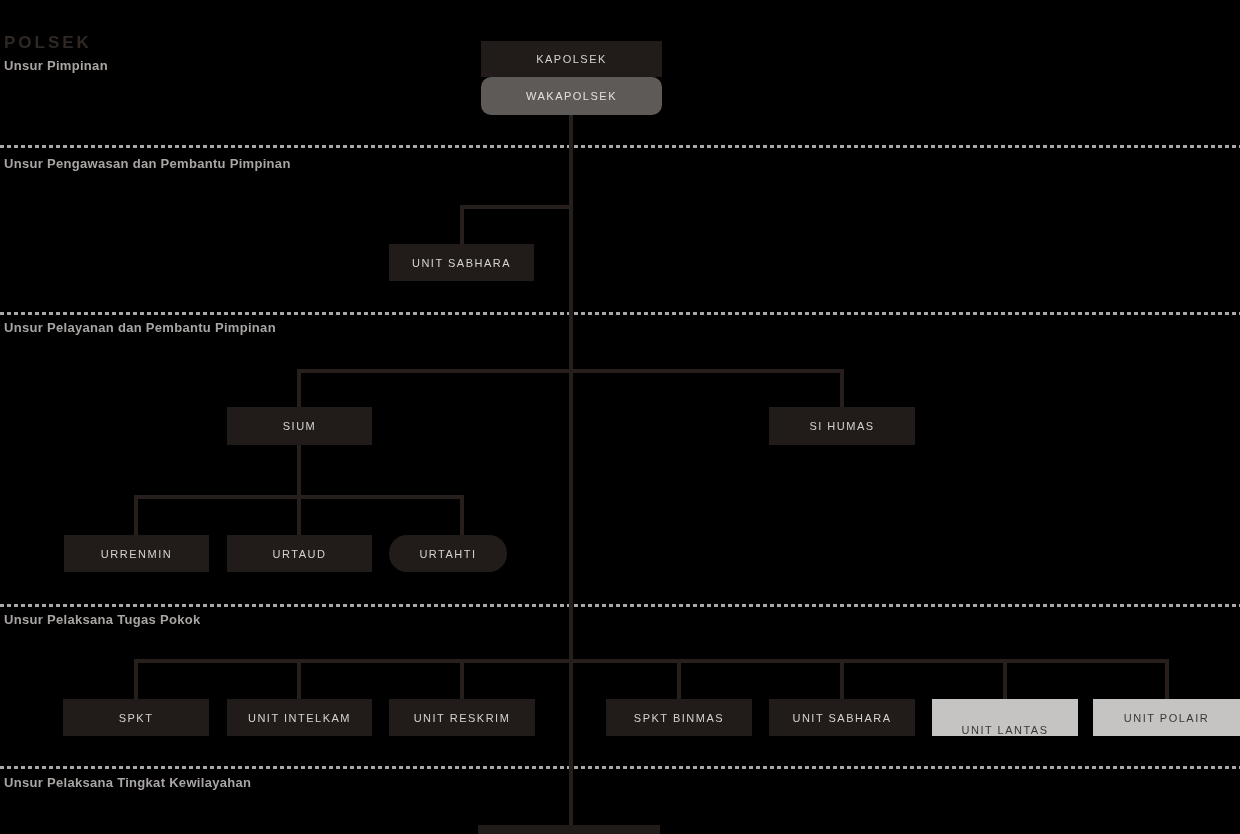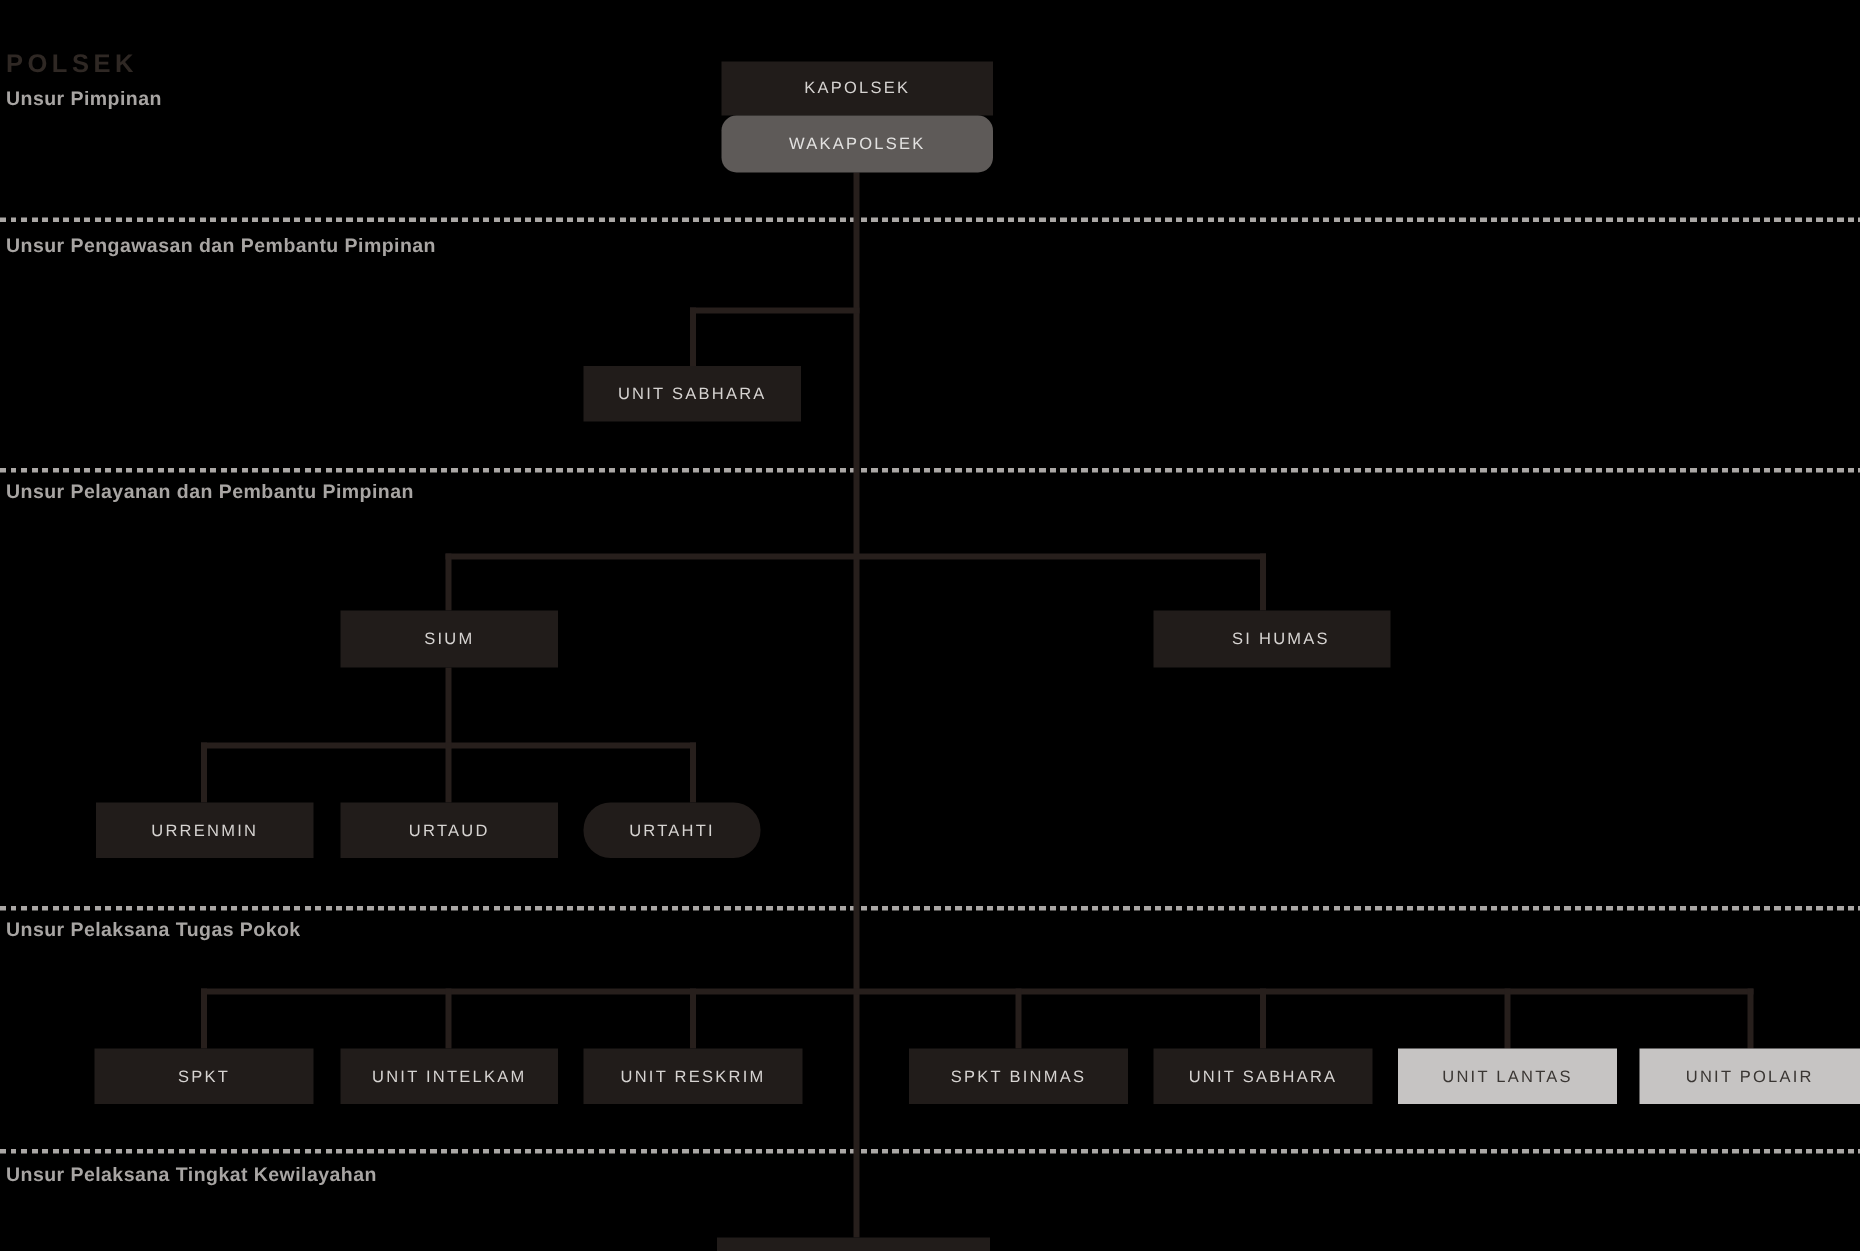--- a/index.html
+++ b/index.html
@@ -58,30 +58,30 @@
     position:absolute;display:flex;align-items:center;justify-content:center;
     font-size:11px;letter-spacing:1.5px;white-space:nowrap;
   }
   .node.dark{background:var(--node-dark,#211c1a);color:var(--node-dark-text,#d6d3d1);}
   .node.gray{background:var(--node-gray,#5e5a58);color:var(--node-gray-text,#e3e2e1);}
   .node.light{background:var(--node-light,#c6c4c3);color:var(--node-light-text,#3a3633);}
   .n-kapolsek{left:481px;top:12px;width:181px;height:36px;}
   .n-wakapolsek{left:481px;top:48px;width:181px;height:38px;border-radius:10px;}
   .n-provos{left:389px;top:215px;width:145px;height:37px;}
   .n-sium{left:227px;top:378px;width:145px;height:38px;}
-  .n-sihumas{left:769px;top:378px;width:146px;height:38px;padding-left:12px;}
+  .n-sihumas{left:769px;top:378px;width:146px;height:38px;}
   .n-urrenmin{left:64px;top:506px;width:145px;height:37px;}
   .n-urtaud{left:227px;top:506px;width:145px;height:37px;}
   .n-urtahti{left:389px;top:506px;width:118px;height:37px;border-radius:18px;}
   .n-spkt{left:63px;top:670px;width:146px;height:37px;}
   .n-intelkam{left:227px;top:670px;width:145px;height:37px;}
   .n-reskrim{left:389px;top:670px;width:146px;height:37px;}
   .n-binmas{left:606px;top:670px;width:146px;height:37px;}
   .n-sabhara{left:769px;top:670px;width:146px;height:37px;}
-  .n-lantas{left:932px;top:670px;width:146px;height:37px;}
+  .n-lantas{left:932px;top:670px;width:146px;height:37px;align-items:flex-end;}
   .n-polair{left:1093px;top:670px;width:147px;height:37px;}
   .n-subkapolsek{left:478px;top:796px;width:182px;height:38px;}
 </style>
 </head>
 <body>
 
 <div class="stage">
 
   <div class="title">POLSEK</div>
 

